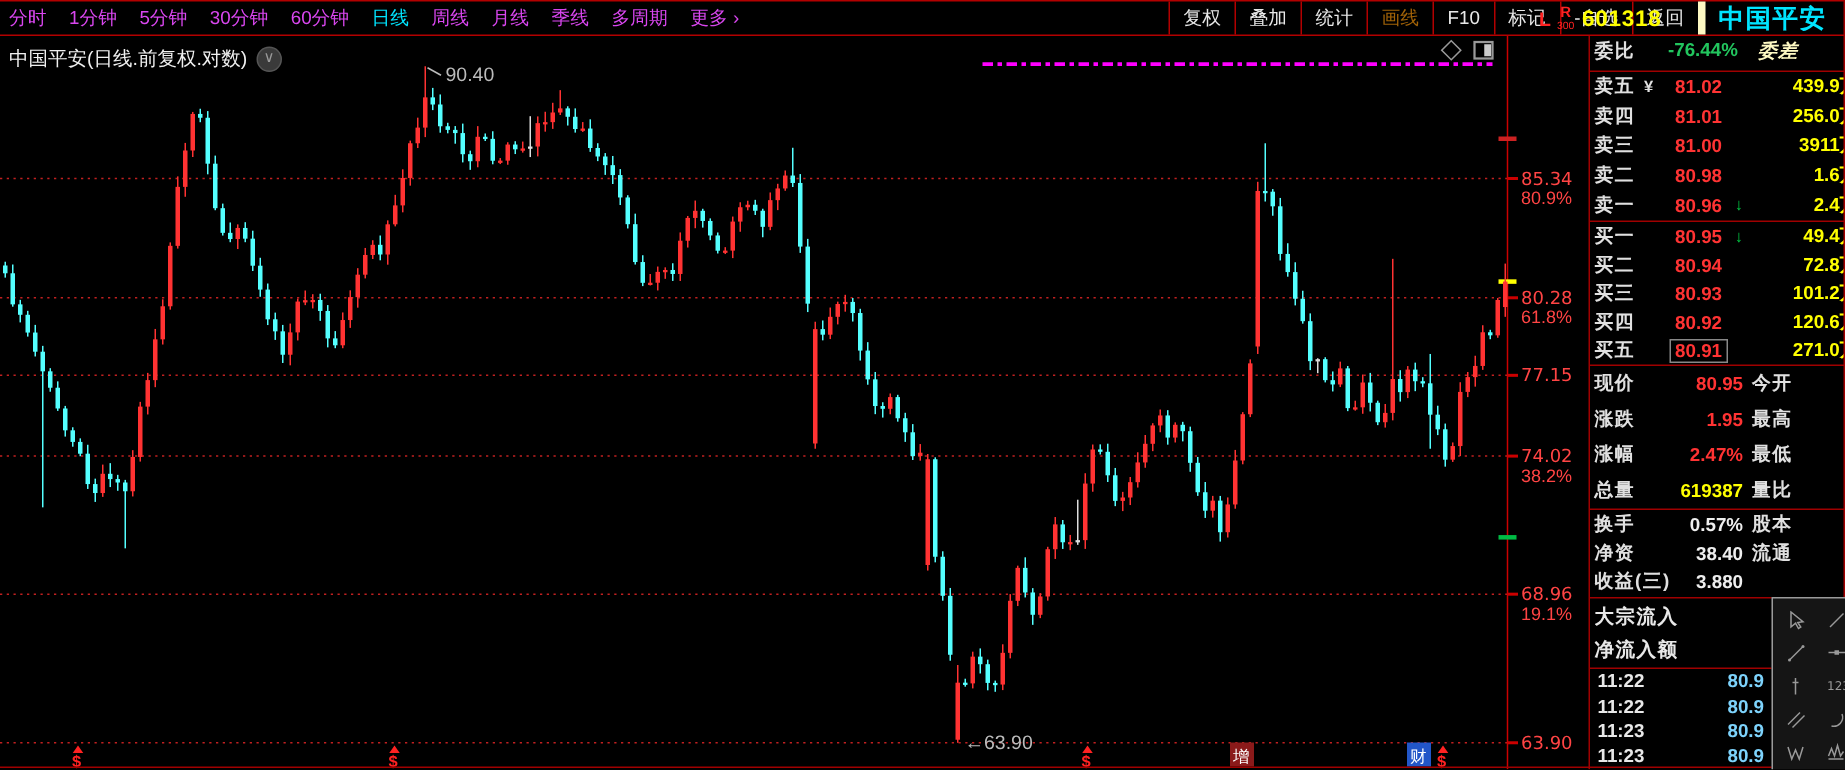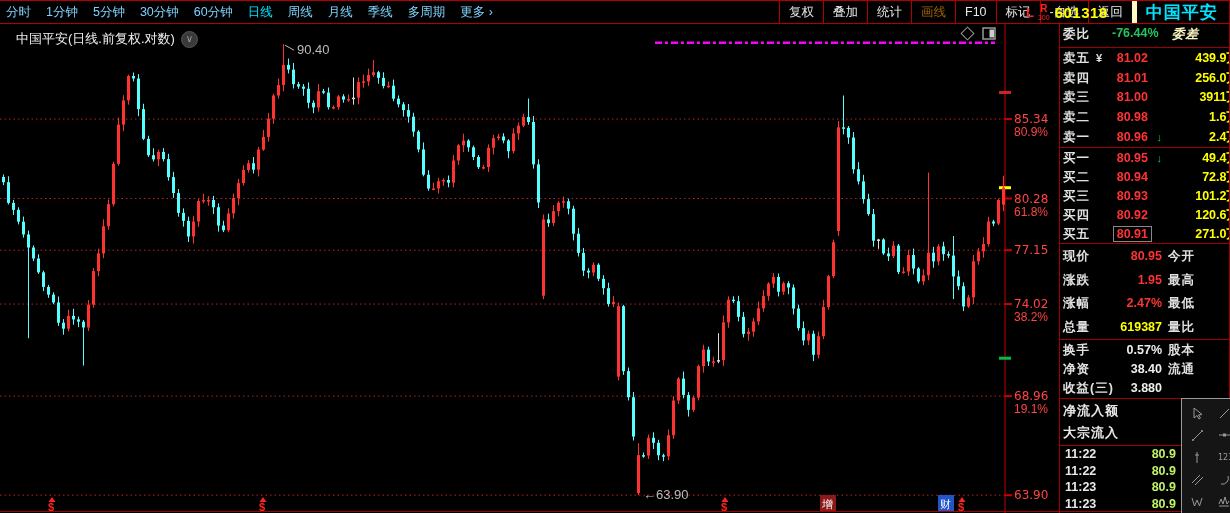--- a/index.html
+++ b/index.html
@@ -4,38 +4,38 @@
 <style>
   html,body{margin:0;padding:0;background:#000;}
   #app{position:relative;width:1230px;height:513px;background:#000;overflow:hidden;
        font-family:"Liberation Sans","DejaVu Sans",sans-serif;color:#ddd;}
   
   .hline,.vline{position:absolute;background:#a00000;}
   
   #toolbar{position:absolute;left:0;top:0;width:1230px;height:24px;
            border-top:1px solid #b30000;border-bottom:1px solid #b30000;box-sizing:border-box;}
   #tb-left{position:absolute;left:6px;top:0;height:22px;display:flex;align-items:center;gap:15px;}
-  .tb-item{font-size:12.5px;color:#7dd3fc;white-space:nowrap;cursor:default;}
+  .tb-item{font-size:12.5px;color:#d946ef;white-space:nowrap;cursor:default;}
   .tb-item.active{color:#00e5ff;}
   #tb-right{position:absolute;left:779px;top:0;height:22px;display:flex;align-items:stretch;}
   .tb-btn{font-size:12.5px;color:#e8e8e8;display:flex;align-items:center;padding:0 9px;
           border-left:1px solid #b30000;white-space:nowrap;}
   .tb-btn:last-child{border-right:5px solid #fef9c3;}
   .tb-btn.active{color:#a16207;}
   #stock-block{position:absolute;left:1026px;top:0;height:23px;display:flex;align-items:center;}
   #l-badge{color:#ff2222;font-weight:bold;font-size:13px;margin-right:4px;}
   #r-badge{display:flex;flex-direction:column;align-items:center;line-height:1;margin-right:5px;}
   #r-badge .r{color:#ff2222;font-weight:bold;font-size:10px;}
   #r-badge .r300{color:#ff2222;font-size:7px;}
   #stock-code{color:#ffff00;font-weight:bold;font-size:15px;margin-right:6px;letter-spacing:.5px;}
   #stock-name{color:#00e5ff;font-weight:bold;font-size:17px;letter-spacing:1px;padding-left:32px;}
   
   #chart{position:absolute;left:0;top:24px;width:1060px;height:489px;}
   #chart svg{position:absolute;left:0;top:0;}
-  #chart-title{position:absolute;left:16px;top:6px;font-size:13px;color:#f0f0f0;display:flex;align-items:center;gap:6px;}
+  #chart-title{position:absolute;left:6px;top:6px;font-size:13px;color:#f0f0f0;display:flex;align-items:center;gap:6px;}
   #title-chev{width:15px;height:15px;border-radius:50%;background:#3a3a3a;border:1px solid #555;
               color:#9a9a9a;font-size:10px;line-height:14px;text-align:center;}
   
   #panel{position:absolute;left:1060px;top:24px;width:170px;height:489px;font-weight:bold;}
   #panel .sep{position:absolute;left:0;width:170px;height:1px;background:#a00000;}
   .prow{position:relative;font-size:12.5px;}
   .plabel{position:absolute;left:3px;color:#e0e0e0;letter-spacing:1px;}
   .pyen{position:absolute;left:36px;color:#e0e0e0;font-size:11px;}
   .pprice{position:absolute;right:82px;color:#ff3333;}
   .parrow{position:absolute;right:68px;color:#00cc44;font-size:11px;}
@@ -48,21 +48,21 @@
   #weibi-label{position:absolute;left:3px;color:#e0e0e0;letter-spacing:1px;}
   #weibi-value{position:absolute;left:52px;color:#22c55e;}
   #weicha-label{position:absolute;left:112px;color:#fef9c3;letter-spacing:1px;font-style:italic;}
   .section{position:absolute;left:0;width:170px;display:flex;flex-direction:column;}
   .section .prow{flex:1;display:block;}
   .prow > span{top:50%;transform:translateY(-50%);}
   .flowrow{font-size:13px;color:#e8e8e8;letter-spacing:1px;position:relative;}
   .flowrow span{position:absolute;left:3px;top:50%;transform:translateY(-50%);}
   .tickrow{font-size:12.5px;position:relative;}
   .ticktime{position:absolute;left:5px;color:#e8e8e8;top:50%;transform:translateY(-50%);}
-  .tickprice{position:absolute;right:54px;color:#bef264;top:50%;transform:translateY(-50%);}
+  .tickprice{position:absolute;right:54px;color:#7dd3fc;top:50%;transform:translateY(-50%);}
   
   #palette{position:absolute;left:1181px;top:398px;width:60px;height:130px;background:#151515;
            border:1px solid #9a9a9a;box-sizing:border-box;z-index:6;
            display:grid;grid-template-columns:1fr 1fr;grid-auto-rows:22px;padding:3px 2px;}
   .pal-cell{display:flex;align-items:center;justify-content:center;}
 </style>
 </head>
 <body>
 <div id="app">
 
@@ -658,24 +658,24 @@
           <span class="irlabel">流通</span>
         </div>
         <div class="prow ">
           <span class="plabel">收益(三)</span>
           <span class="ival c-white">3.880</span>
         </div>
       </div>
     <div class="sep" style="top:374px"></div>
     <div id="flow-section" class="section" style="top:376px;height:44px">
         <div class="flowrow" style="flex: 1 1 0%;">
+          <span>大宗流入</span>
+        </div>
+        <div class="flowrow" style="flex: 1 1 0%;">
           <span>净流入额</span>
-        </div>
-        <div class="flowrow" style="flex: 1 1 0%;">
-          <span>大宗流入</span>
         </div>
       </div>
     <div class="sep" style="top:421px"></div>
     <div id="tick-section" class="section" style="top:422px;height:66px">
         <div class="tickrow" style="flex: 1 1 0%;">
           <span class="ticktime">11:22</span>
           <span class="tickprice">80.9</span>
         </div>
         <div class="tickrow" style="flex: 1 1 0%;">
           <span class="ticktime">11:22</span>

